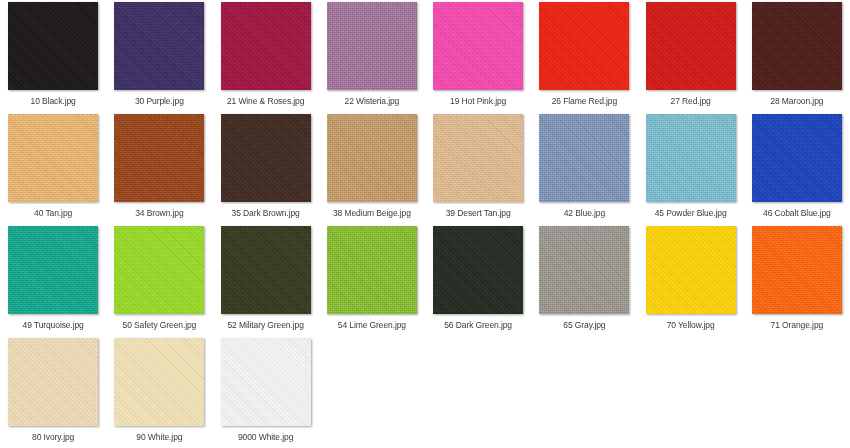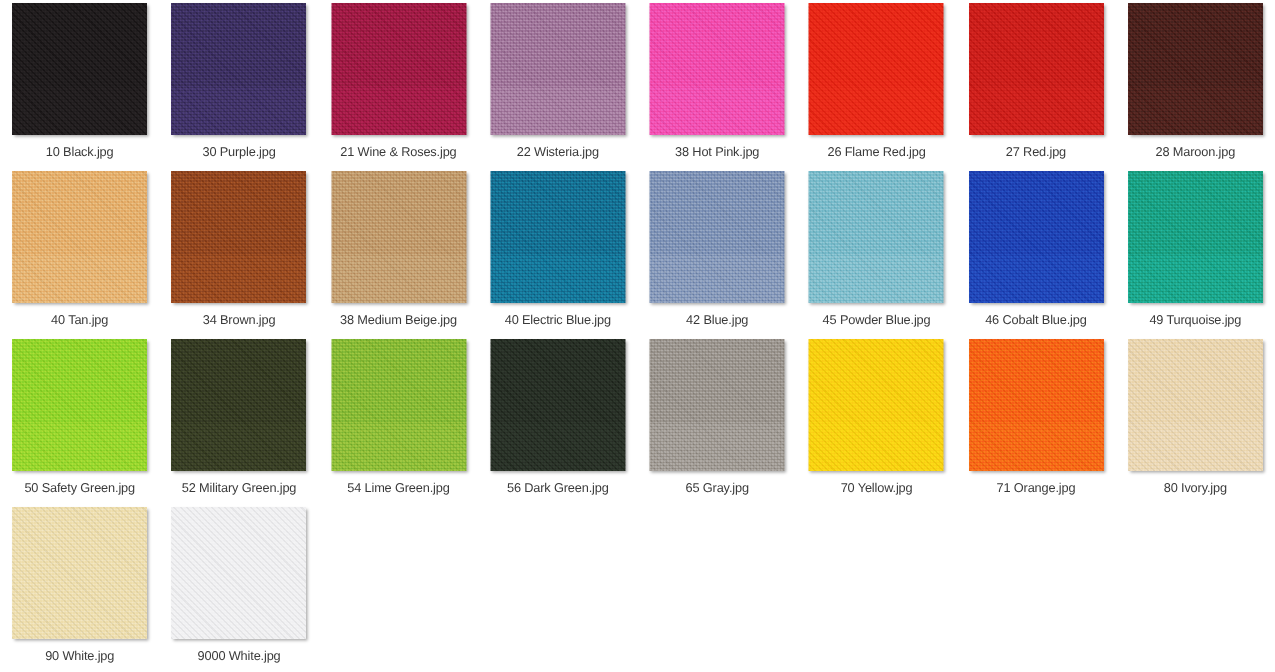--- a/index.html
+++ b/index.html
@@ -110,21 +110,21 @@
     <div class="cell">
       <div class="swatch-wrap">
         <div class="swatch" style="background-color: rgb(160, 116, 154);"></div>
       </div>
       <div class="caption">22 Wisteria.jpg</div>
     </div>
     <div class="cell">
       <div class="swatch-wrap">
         <div class="swatch" style="background-color: rgb(244, 73, 174);"></div>
       </div>
-      <div class="caption">38 Hot Pink.jpg</div>
+      <div class="caption">19 Hot Pink.jpg</div>
     </div>
     <div class="cell">
       <div class="swatch-wrap">
         <div class="swatch" style="background-color: rgb(234, 34, 17);"></div>
       </div>
       <div class="caption">26 Flame Red.jpg</div>
     </div>
     <div class="cell">
       <div class="swatch-wrap">
         <div class="swatch" style="background-color: rgb(207, 26, 22);"></div>
@@ -144,29 +144,35 @@
       <div class="caption">40 Tan.jpg</div>
     </div>
     <div class="cell">
       <div class="swatch-wrap">
         <div class="swatch" style="background-color: rgb(150, 69, 27);"></div>
       </div>
       <div class="caption">34 Brown.jpg</div>
     </div>
     <div class="cell">
       <div class="swatch-wrap">
+        <div class="swatch" style="background-color: rgb(62, 42, 32);"></div>
+      </div>
+      <div class="caption">35 Dark Brown.jpg</div>
+    </div>
+    <div class="cell">
+      <div class="swatch-wrap">
         <div class="swatch" style="background-color: rgb(194, 154, 106);"></div>
       </div>
       <div class="caption">38 Medium Beige.jpg</div>
     </div>
     <div class="cell">
       <div class="swatch-wrap">
-        <div class="swatch" style="background-color: rgb(15, 110, 146);"></div>
-      </div>
-      <div class="caption">40 Electric Blue.jpg</div>
+        <div class="swatch" style="background-color: rgb(222, 185, 142);"></div>
+      </div>
+      <div class="caption">39 Desert Tan.jpg</div>
     </div>
     <div class="cell">
       <div class="swatch-wrap">
         <div class="swatch" style="background-color: rgb(126, 147, 183);"></div>
       </div>
       <div class="caption">42 Blue.jpg</div>
     </div>
     <div class="cell">
       <div class="swatch-wrap">
         <div class="swatch" style="background-color: rgb(121, 188, 203);"></div>

